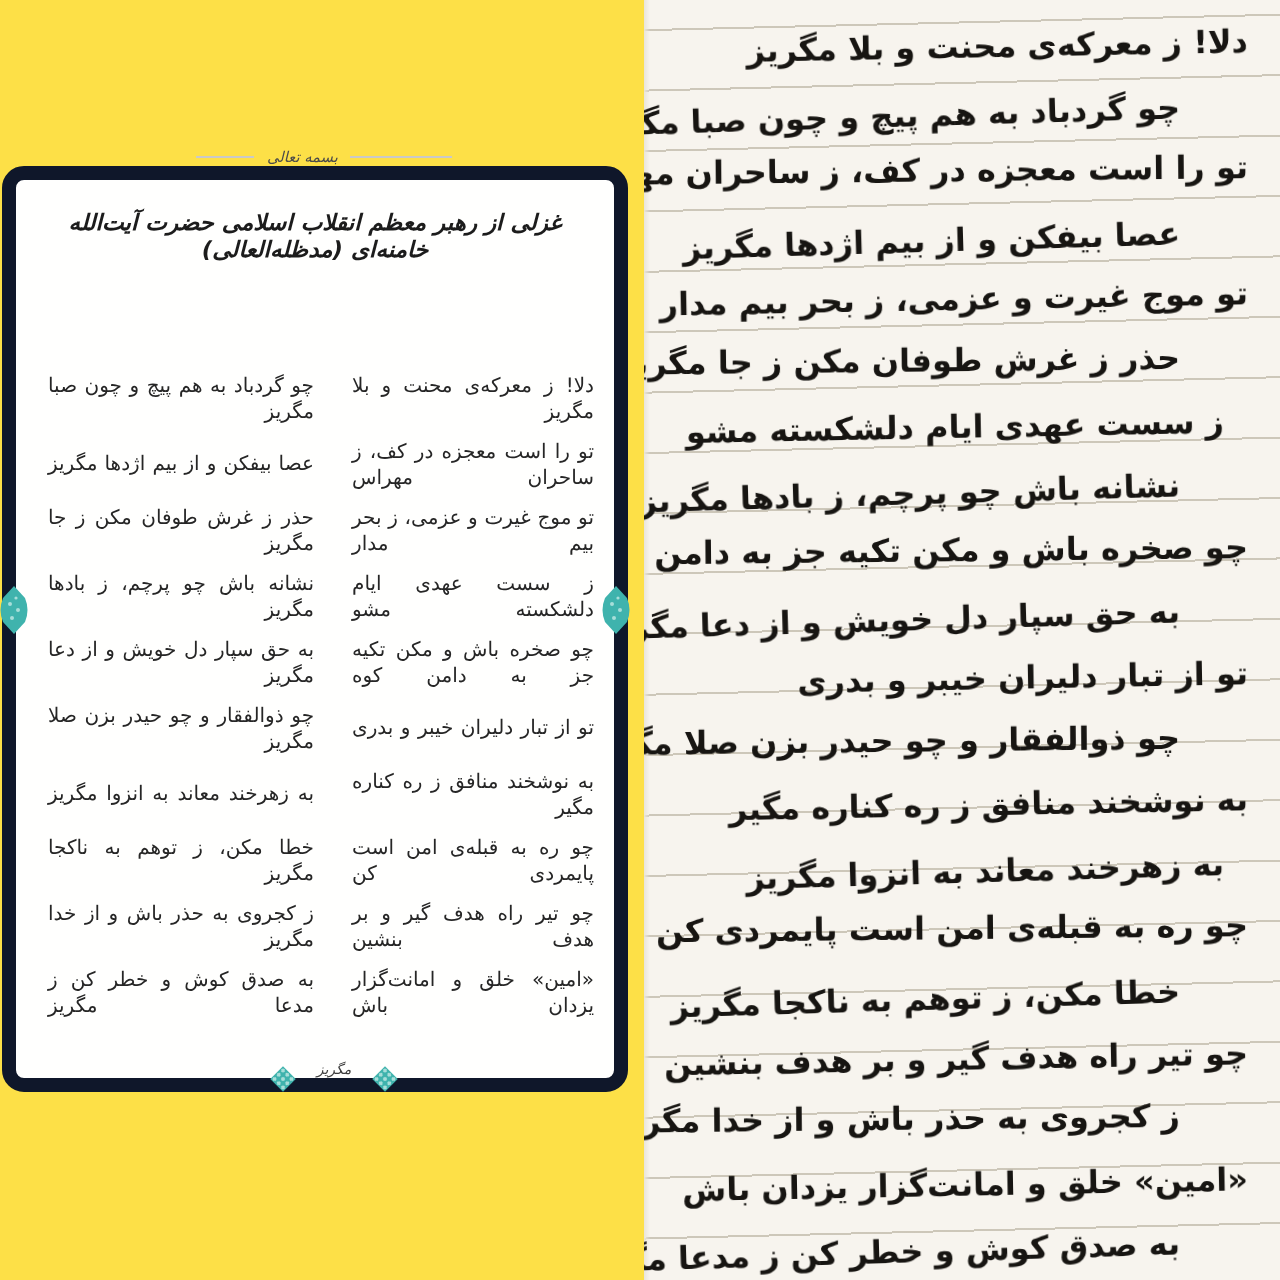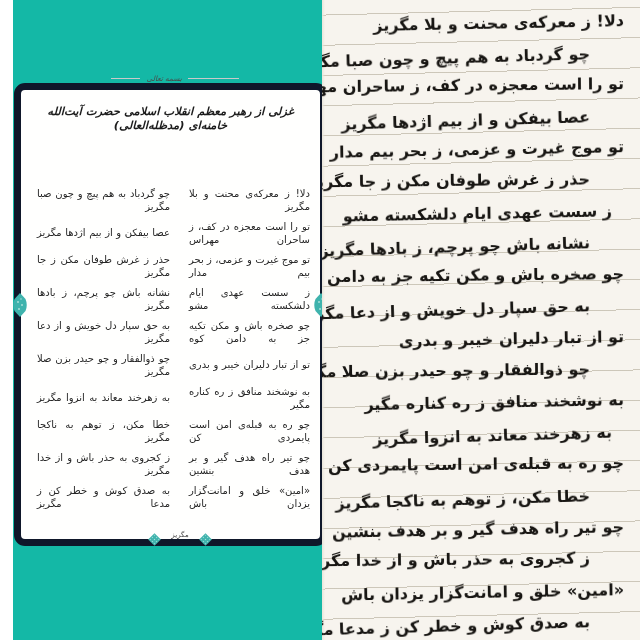--- a/index.html
+++ b/index.html
@@ -1,21 +1,21 @@
 <!DOCTYPE html>
 <html lang="fa"><head>
 <meta charset="utf-8">
 <style>
   * { margin:0; padding:0; box-sizing:border-box; }
   html,body { width:640px; height:640px; overflow:hidden; background:#ffffff;
               font-family:"DejaVu Sans","Liberation Sans",sans-serif; }
   #canvas { position:relative; width:640px; height:640px; background:#fff; }
 
   
-  .left-pane { position:absolute; left:0; top:0; width:388px; height:640px; background:#14b8a6;margin-left:13px; }
+  .left-pane { position:absolute; left:0; top:0; width:388px; height:640px; background:#fde047; }
 
   .basmala-row { position:absolute; top:72px; left:98px; width:128px; height:12px;
                  display:flex; align-items:center; gap:5px; }
   .basmala-row .rule { height:1px; background:#c9c9c9; }
   .basmala-row .rule.l { flex:0.65; }
   .basmala-row .rule.r { flex:1.15; }
   .basmala-text { font-size:8px; color:#4a4a4a; font-style:italic; white-space:nowrap;
                   transform:scale(0.92); }
 
   .poem-card { position:absolute; left:1px; top:83px; width:313px; height:463px;
@@ -37,21 +37,21 @@
   .rosette.right { right:-9px; }
 
   .footer-orn { position:absolute; left:127px; bottom:-7px; width:64px; height:14px; }
   .diamond { position:absolute; width:9px; height:9px; top:3px;
              background:#3fb3ad;
              background-image:radial-gradient(circle,#a8ded9 0.8px,transparent 0.9px);
              background-size:3px 3px; transform:rotate(45deg); }
   .diamond.d1 { left:2px; }
   .diamond.d2 { right:2px; }
   .footer-word { position:absolute; left:0; right:0; bottom:7px; text-align:center;
-                 font-size:7px; color:#3d3d3d; }
+                 font-size:7px; font-style:italic; color:#3d3d3d; }
 
   .page-num-frag { position:absolute; left:0px; top:556px; width:6px; height:6px;
                    color:#bdbdbd; font-size:6px; overflow:hidden; }
 
   
   .right-pane { position:absolute; left:322px; top:0; width:318px; height:640px;
                 background:#f7f4ee; overflow:hidden; }
   .right-pane .edge { position:absolute; left:0; top:0; bottom:0; width:3px;
                       background:linear-gradient(to right,#e9e5da,rgba(233,229,218,0)); }
   .ruled-lines { position:absolute; left:-25px; right:-25px; top:-14px; bottom:-25px;

